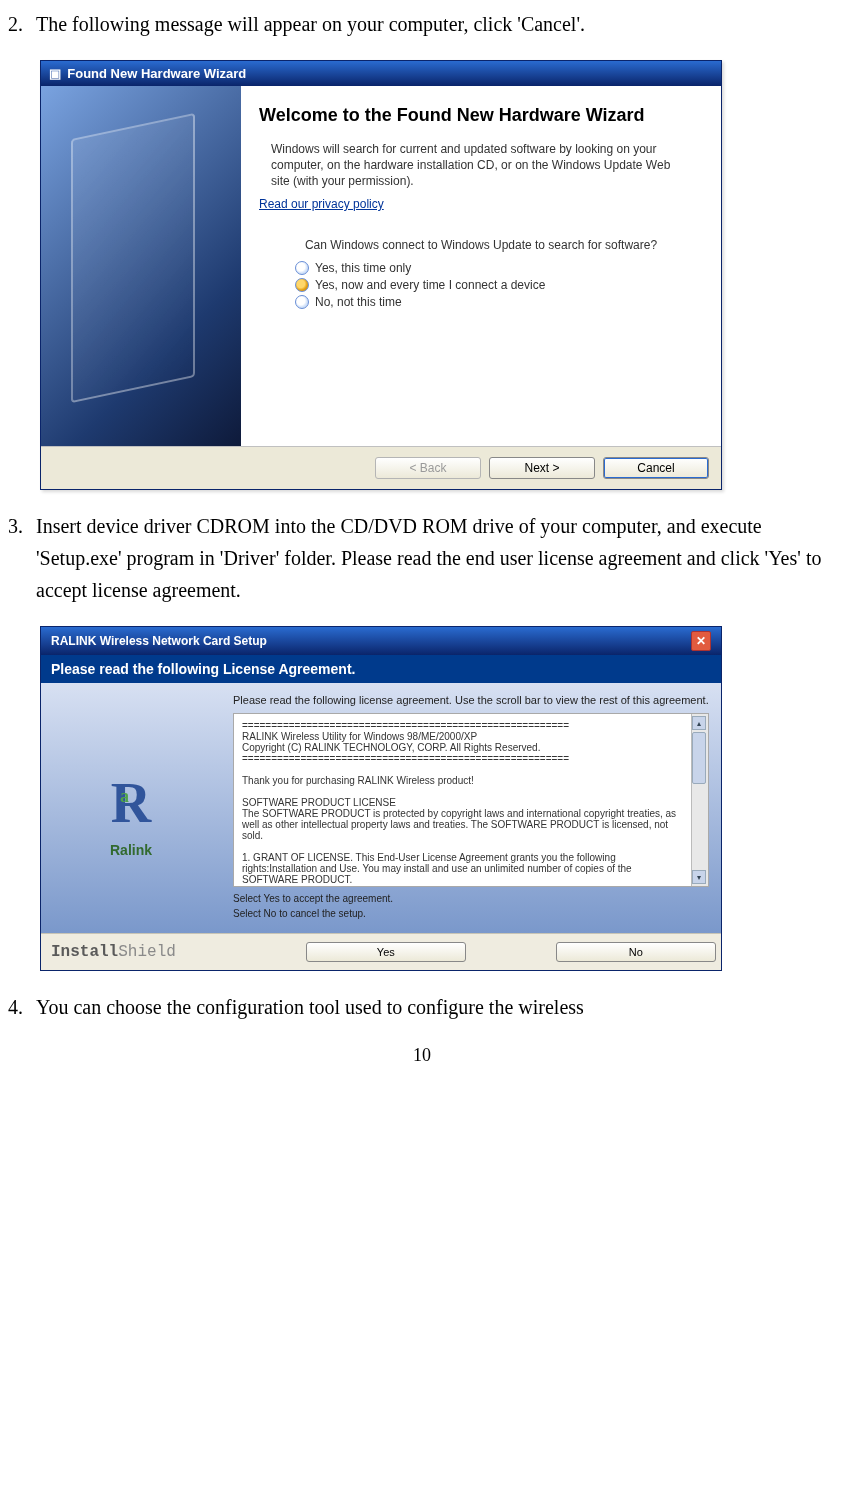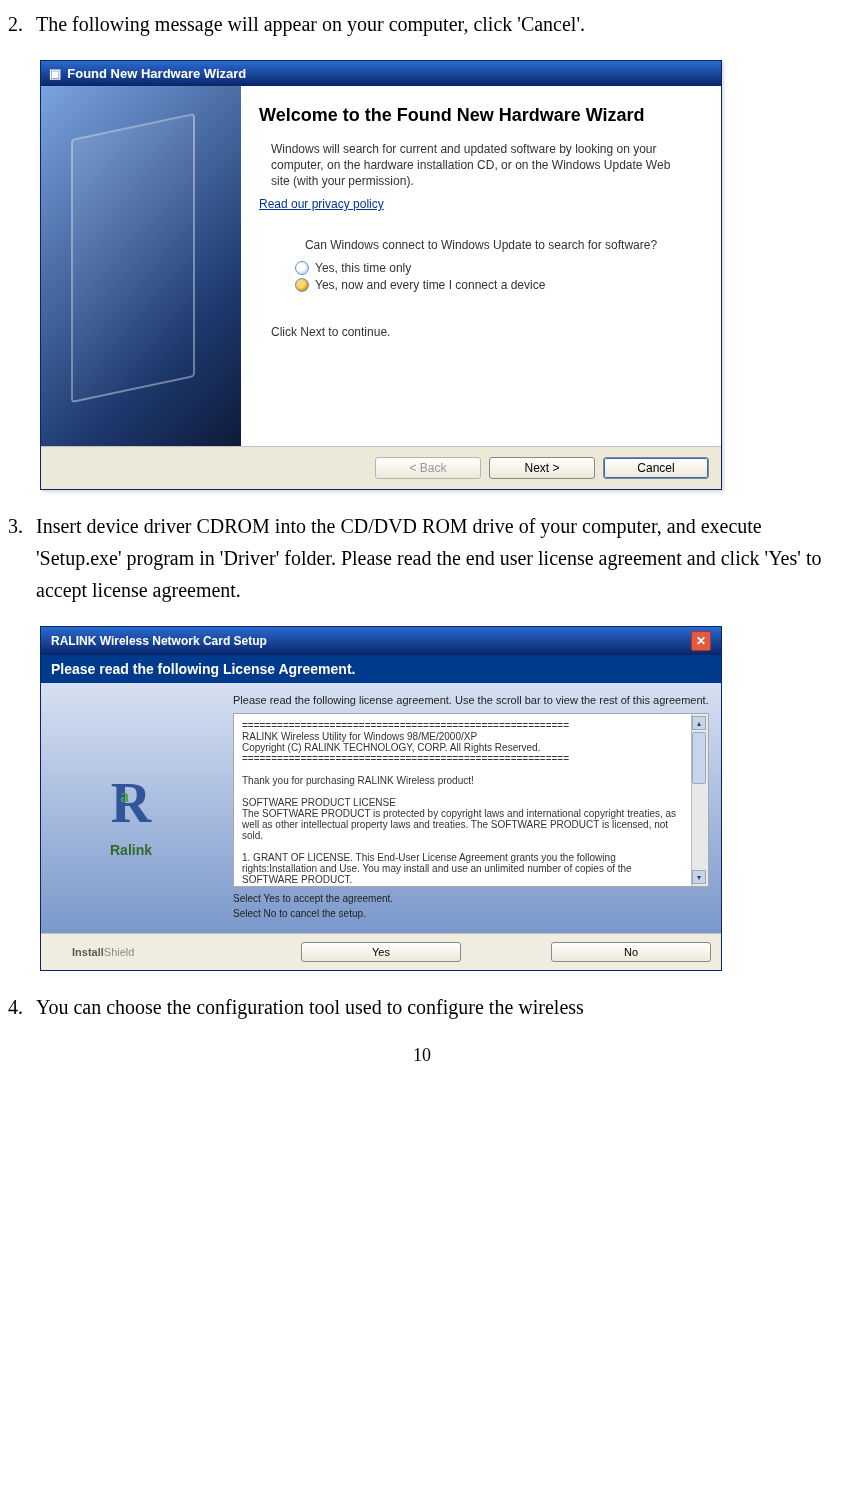--- a/index.html
+++ b/index.html
@@ -227,24 +227,23 @@
   .dlg2-sel { margin:4px 0; font-size:10px;}
   .dlg2-footer {
     display:flex;
     align-items:center;
     padding:8px 10px;
     background:#efece0;
     border-top:1px solid #c7c4b6;
     gap:130px;
   }
   .ishield {
-    font-family: Liberation Sans, sans-serif;
-    font-size:11px;
+    font-family: Liberation Mono, monospace;
+    font-size:16px;
     color:#8a8a8a;
-    margin-left:21px;
   }
   .ishield b{ color:#5a5a5a; font-weight:bold;}
   .dlg2-btns { display:flex; gap:90px; flex:1; justify-content:flex-end;}
   .isbtn {
     font-family: Tahoma, sans-serif;
     font-size:11px;
     min-width:110px;
     padding:3px 24px;
     border:1px solid #888;
     border-radius:3px;
@@ -284,21 +283,24 @@
         <span class="privacy-link">Read our privacy policy</span>
         <p class="dlg1-p dlg1-q">Can Windows connect to Windows Update to search for software?</p>
         <div class="radio-row">
           <span class="radio-dot"></span>
           <span>Yes, this time only</span>
         </div>
         <div class="radio-row">
           <span class="radio-dot sel"></span>
           <span>Yes, now and every time I connect a device</span>
         </div>
-        <p class="dlg1-p dlg1-continue">Click Next to continue.</p>
+        <div class="radio-row">
+          <span class="radio-dot"></span>
+          <span>No, not this time</span>
+        </div>
       </div>
     </div>
     <div class="dlg1-footer">
       <div class="xpbtn disabled">&lt; Back</div>
       <div class="xpbtn">Next &gt;</div>
       <div class="xpbtn default">Cancel</div>
     </div>
   </div>
 </div>
 

